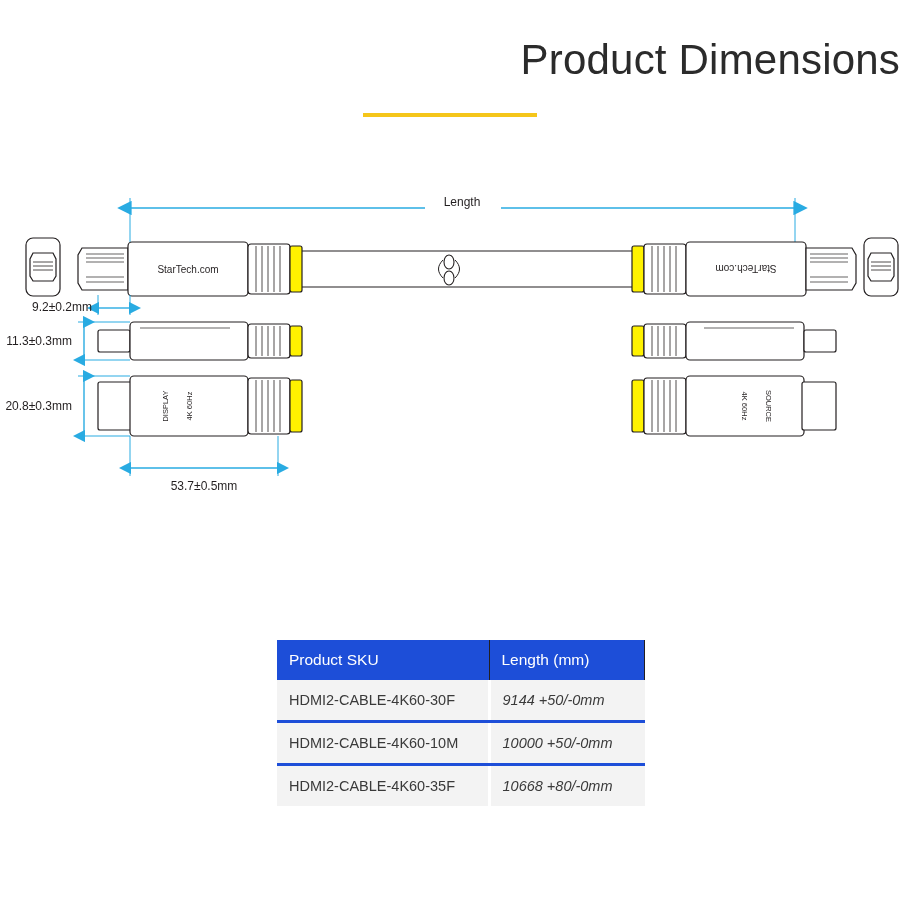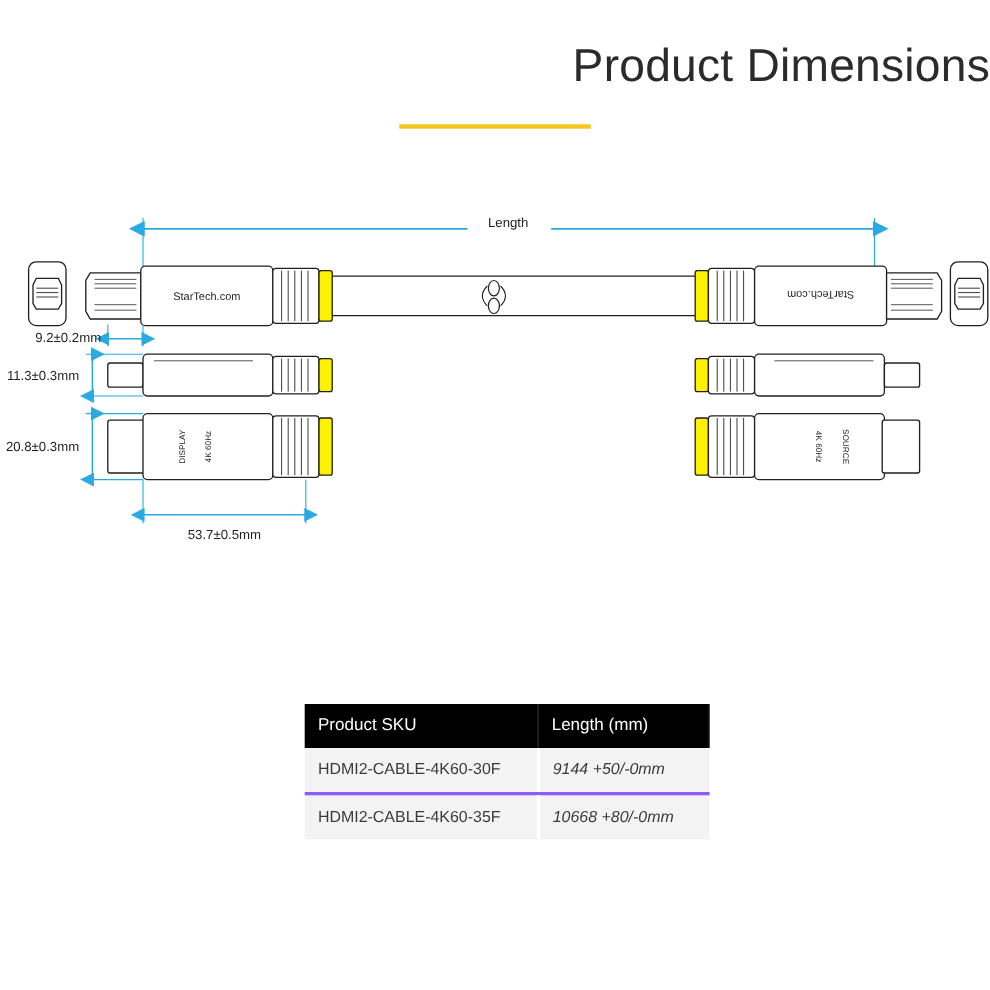--- a/index.html
+++ b/index.html
@@ -51,34 +51,34 @@
     left: 277px;
     top: 640px;
     width: 368px;
   }
   table.dims {
     border-collapse: collapse;
     width: 100%;
     font-size: 14.5px;
   }
   table.dims th {
-    background: #000000;
+    background: #1d4ed8;
     color: #ffffff;
     font-weight: 400;
     text-align: left;
     padding: 11px 12px;
     font-size: 15.5px;
     border-right: 1px solid #231f20;
   }
   table.dims th.first { width: 212px; }
   table.dims td {
     background: #f3f3f3;
     color: #3a3a3a;
     padding: 12px 12px;
-    border-bottom: 3px solid #8b5cf6;
+    border-bottom: 3px solid #1d4ed8;
     border-right: 3px solid #ffffff;
   }
   table.dims td.last { border-right: none; font-style: italic; }
   table.dims tr:last-child td { border-bottom: none; }
 
   .lbl {
     font-family: "Liberation Sans", sans-serif;
     font-size: 12px;
     fill: #231f20;
   }
@@ -273,20 +273,24 @@
           <th class="first">Product SKU</th>
           <th>Length (mm)</th>
         </tr>
       </thead>
       <tbody>
         <tr>
           <td>HDMI2-CABLE-4K60-30F</td>
           <td class="last">9144 +50/-0mm</td>
         </tr>
         <tr>
+          <td>HDMI2-CABLE-4K60-10M</td>
+          <td class="last">10000 +50/-0mm</td>
+        </tr>
+        <tr>
           <td>HDMI2-CABLE-4K60-35F</td>
           <td class="last">10668 +80/-0mm</td>
         </tr>
       </tbody>
     </table>
   </div>
 
 </div>
 
 </body></html>

